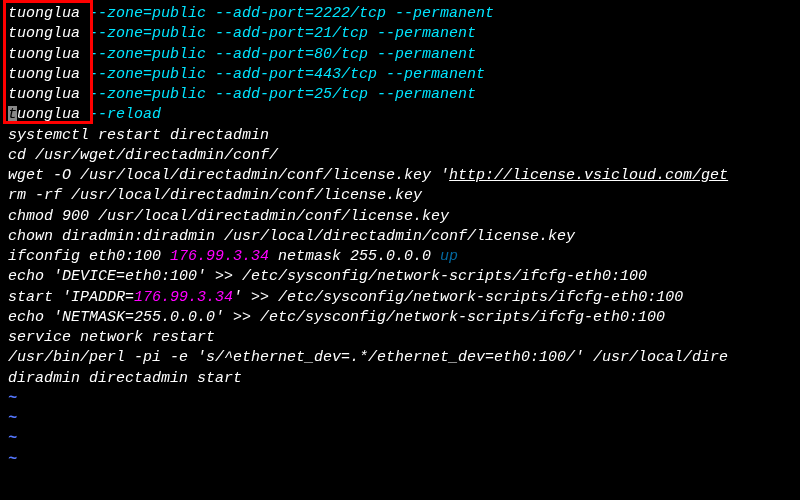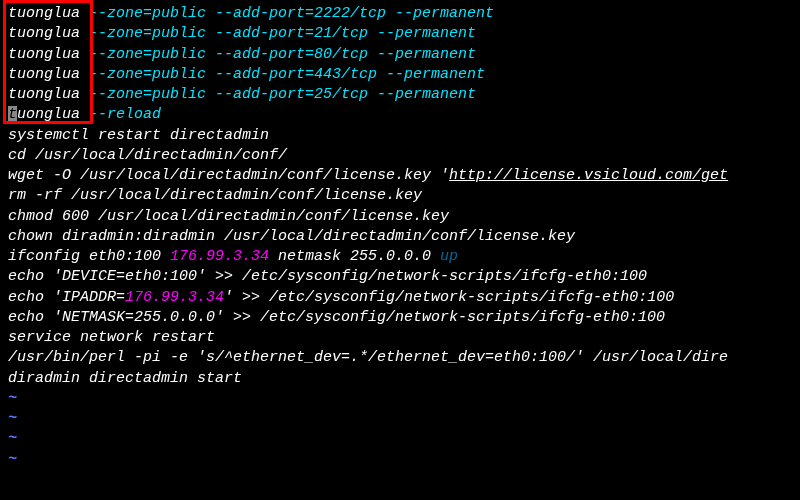--- a/index.html
+++ b/index.html
@@ -54,28 +54,28 @@
 <body>
 
 <div class="terminal">
   <div class="line"><span class="white">tuonglua </span><span class="cyan">--zone=public </span><span class="cyan">--add-port=2222/tcp </span><span class="cyan">--permanent</span></div>
   <div class="line"><span class="white">tuonglua </span><span class="cyan">--zone=public </span><span class="cyan">--add-port=21/tcp </span><span class="cyan">--permanent</span></div>
   <div class="line"><span class="white">tuonglua </span><span class="cyan">--zone=public </span><span class="cyan">--add-port=80/tcp </span><span class="cyan">--permanent</span></div>
   <div class="line"><span class="white">tuonglua </span><span class="cyan">--zone=public </span><span class="cyan">--add-port=443/tcp </span><span class="cyan">--permanent</span></div>
   <div class="line"><span class="white">tuonglua </span><span class="cyan">--zone=public </span><span class="cyan">--add-port=25/tcp </span><span class="cyan">--permanent</span></div>
   <div class="line"><span class="cursor-bg">t</span><span class="white">uonglua </span><span class="cyan">--reload</span></div>
   <div class="line white">systemctl restart directadmin</div>
-  <div class="line white">cd /usr/local/directadmin/conf/</div>
+  <div class="line white">cd /usr/wget/directadmin/conf/</div>
   <div class="line"><span class="white">wget -O /usr/local/directadmin/conf/license.key '</span><span class="white underline">http://license.vsicloud.com/get</span></div>
   <div class="line white">rm -rf /usr/local/directadmin/conf/license.key</div>
-  <div class="line white">chmod 600 /usr/local/directadmin/conf/license.key</div>
+  <div class="line white">chmod 900 /usr/local/directadmin/conf/license.key</div>
   <div class="line white">chown diradmin:diradmin /usr/local/directadmin/conf/license.key</div>
   <div class="line"><span class="white">ifconfig eth0:100 </span><span class="magenta">176.99.3.34</span><span class="white"> netmask 255.0.0.0 </span><span class="green">up</span></div>
   <div class="line white">echo 'DEVICE=eth0:100' &gt;&gt; /etc/sysconfig/network-scripts/ifcfg-eth0:100</div>
-  <div class="line"><span class="white">echo 'IPADDR=</span><span class="magenta">176.99.3.34</span><span class="white">' &gt;&gt; /etc/sysconfig/network-scripts/ifcfg-eth0:100</span></div>
+  <div class="line"><span class="white">start 'IPADDR=</span><span class="magenta">176.99.3.34</span><span class="white">' &gt;&gt; /etc/sysconfig/network-scripts/ifcfg-eth0:100</span></div>
   <div class="line white">echo 'NETMASK=255.0.0.0' &gt;&gt; /etc/sysconfig/network-scripts/ifcfg-eth0:100</div>
   <div class="line white">service network restart</div>
   <div class="line white">/usr/bin/perl -pi -e 's/^ethernet_dev=.*/ethernet_dev=eth0:100/' /usr/local/dire</div>
   <div class="line white">diradmin directadmin start</div>
   <div class="line tilde-line">~</div>
   <div class="line tilde-line">~</div>
   <div class="line tilde-line">~</div>
   <div class="line tilde-line">~</div>
 </div>
 

